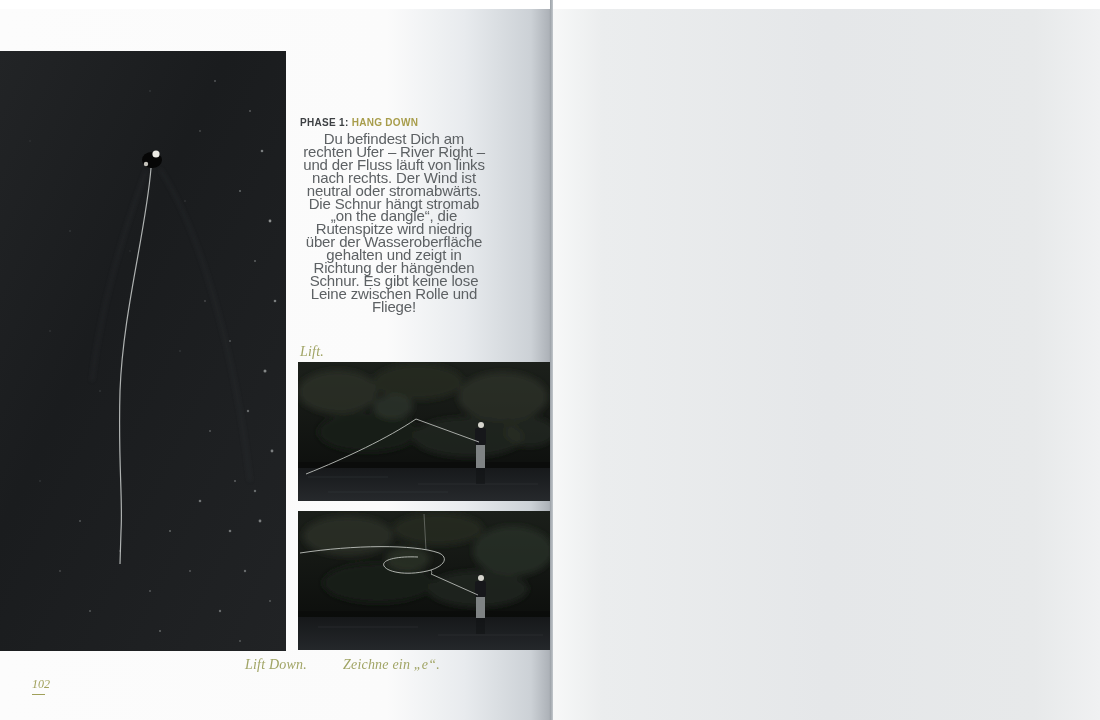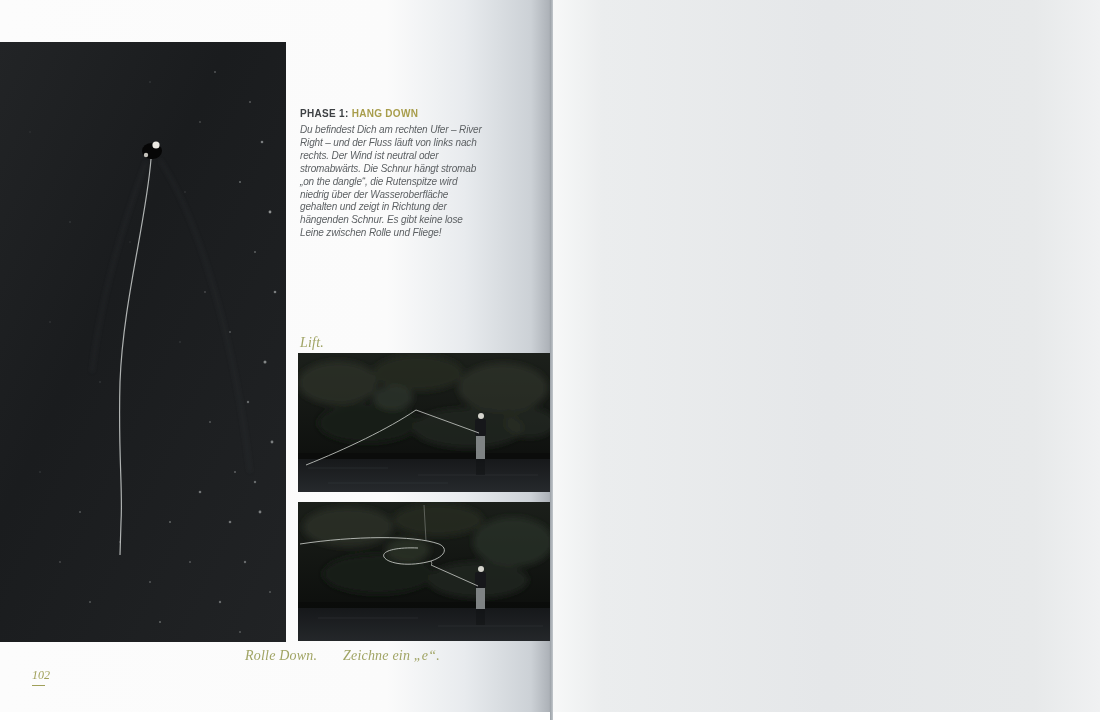--- a/index.html
+++ b/index.html
@@ -1,21 +1,21 @@
 <!DOCTYPE html>
 <html><head>
 <meta charset="utf-8">
 <style>
   html,body{margin:0;padding:0;}
   body{
     width:1100px;height:720px;position:relative;overflow:hidden;
     font-family:"Liberation Sans",sans-serif;
     background:#ffffff;
   }
-  .page{position:absolute;top:0;height:712px;}
+  .page{position:absolute;top:9px;height:712px;}
   .page-left{
     left:0;width:553px;
     background:linear-gradient(to right,#fcfcfc 0%,#fbfbfb 70%,#e8ebee 84%,#ccd1d6 96%,#adb2b8 99.3%,#878d93 100%);
   }
   .page-right{
     left:553px;width:547px;
     background:linear-gradient(to right,#f7f8f8 0%,#ebedee 9%,#e5e7e9 50%,#e7e9ea 88%,#f0f1f2 100%);
   }
   .spine-line{position:absolute;left:550px;top:0;width:3px;height:720px;
     background:linear-gradient(to right,#9aa0a6,#c2c7cc);}
@@ -25,22 +25,22 @@
   
   .photo-aerial{left:0;top:42px;width:286px;height:600px;}
   .phase1-block{position:absolute;left:300px;top:108px;width:188px;}
   .photo-lift{left:298px;top:353px;width:253px;height:139px;}
   .photo-e{left:298px;top:502px;width:253px;height:139px;}
 
   .phase-heading{font-size:10px;font-weight:bold;letter-spacing:.3px;margin:0 0 5px 0;}
   .phase-label{color:#3d4043;}
   .phase-title{color:#a89d4b;}
   .body-text{
-    font-size:10px;line-height:12.9px;letter-spacing:-0.15px;
-    color:#5d6164;text-align:left;font-style:italic;
+    font-size:15px;line-height:12.9px;letter-spacing:-0.15px;
+    color:#5d6164;text-align:center;
   }
 
   .caption{
     position:absolute;font-family:"Liberation Serif",serif;font-style:italic;
     font-size:14px;color:#a0a464;letter-spacing:.2px;white-space:nowrap;
   }
   .caption-lift{left:300px;top:335px;}
   .caption-hangdown{left:245px;top:648px;}
   .caption-zeichne{left:298px;top:648px;margin-left:45px;}
 
@@ -223,21 +223,21 @@
 
       <path d="M180,84 L133,63" stroke="#c7cac6" stroke-width=".9" stroke-opacity=".9" fill="none"></path>
       <g stroke="#c7cac6" fill="none">
         <path d="M126,3 C127,15 127,27 128,39" stroke-width=".8" stroke-opacity=".45"></path>
         <path d="M2,42 C55,34 116,33 141,42 C150,46 148,54 133,59 C112,65 90,62 86,55 C83,49 98,45 120,46" stroke-width="1" stroke-opacity=".85"></path>
         <path d="M133,59 C134,61 134,62.5 133,63" stroke-width=".9" stroke-opacity=".8"></path>
       </g>
     </svg>
   </div>
 
-  <div class="caption caption-hangdown">Rolle Down.</div>
+  <div class="caption caption-hangdown">Lift Down.</div>
   <div class="caption caption-zeichne">Zeichne ein „e“.</div>
 
   <div class="pagenum pagenum-left">
     <span>102</span>
     <span class="rule"></span>
   </div>
 </div>
 
 <div class="page page-right">
 

